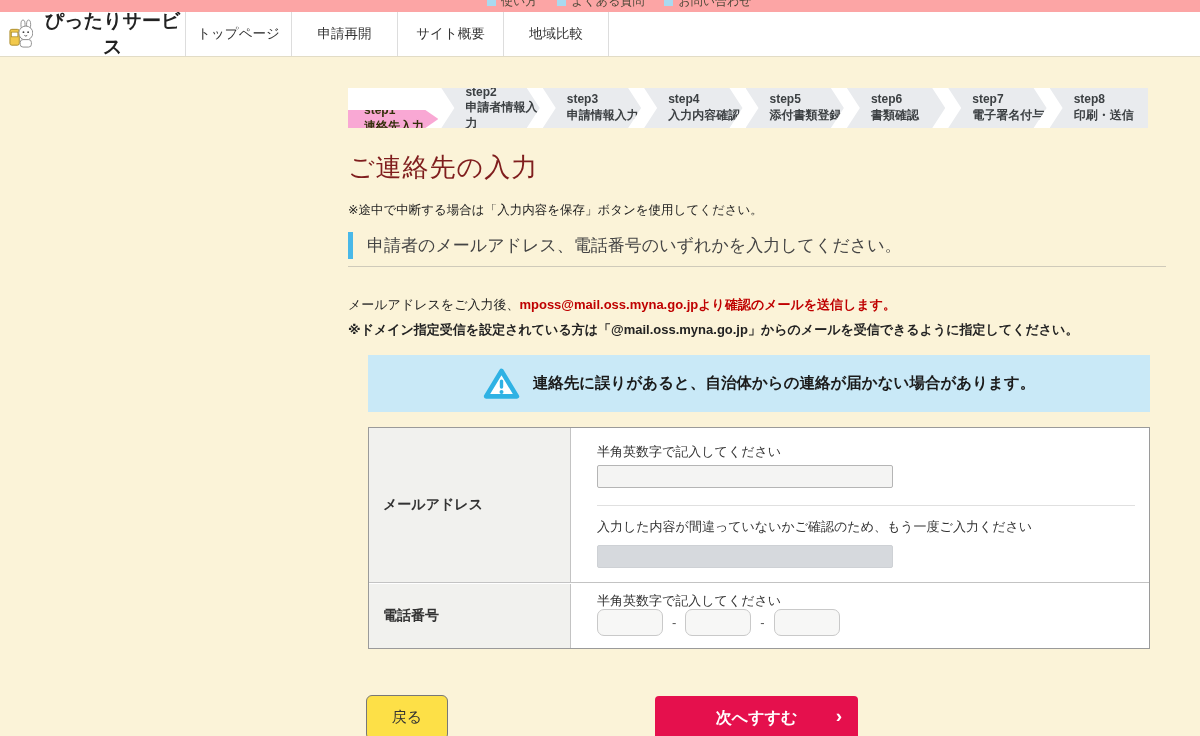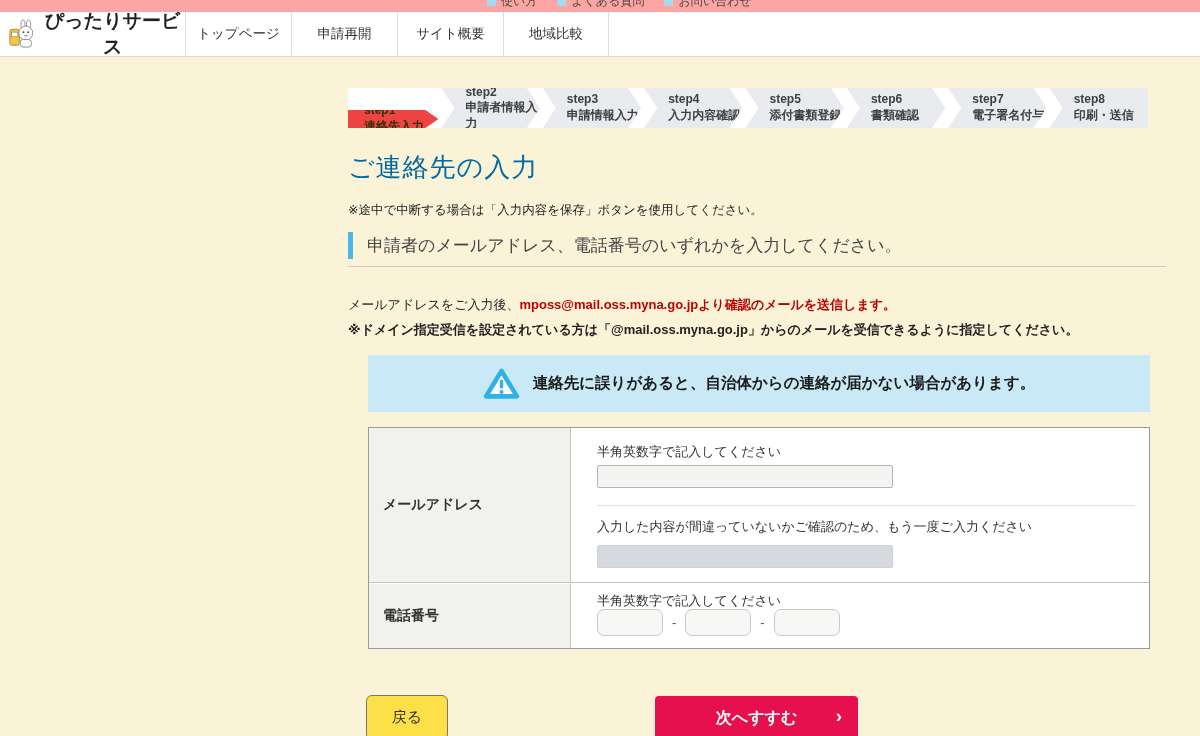--- a/index.html
+++ b/index.html
@@ -18,24 +18,24 @@
   .brand { width:185px; display:flex; align-items:center; gap:7px; padding-left:9px; font-size:19px; font-weight:bold; color:#222; cursor:pointer;text-align:center; }
   .nav-item { width:106px; border-left:1px solid #ddd; display:flex; align-items:center; justify-content:center; font-size:13.5px; color:#333; cursor:pointer; }
   .nav-item:last-of-type { border-right:1px solid #ddd; }
 
   
   .steps { position:absolute; left:348px; top:88px; width:800px; height:40px; background:#fff; display:flex; gap:3px; }
   .step { flex:1 1 0; background:#e9ebee; clip-path:polygon(0 0, calc(100% - 13px) 0, 100% 50%, calc(100% - 13px) 100%, 0 100%, 13px 50%);
           display:flex; flex-direction:column; justify-content:center; padding-left:24px; font-size:12px; font-weight:bold; color:#3c4043; line-height:1.3; }
   .step.first { clip-path:polygon(0 0, calc(100% - 13px) 0, 100% 50%, calc(100% - 13px) 100%, 0 100%); padding-left:16px; }
   .step.last  { clip-path:polygon(0 0, 100% 0, 100% 100%, 0 100%, 13px 50%); }
-  .step.active { background:#ef4444; color:#33300a;margin-top:22px; }
-
-  
-  .page-title { position:absolute; left:348px; top:150px; font-size:26px; font-weight:400; color:#0369a1; letter-spacing:1px; }
+  .step.active { background:#f9a8d4; color:#33300a;margin-top:22px; }
+
+  
+  .page-title { position:absolute; left:348px; top:150px; font-size:26px; font-weight:400; color:#7f1d1d; letter-spacing:1px; }
   .save-note { position:absolute; left:348px; top:202px; font-size:12.5px; color:#222; }
 
   .section-title { position:absolute; left:348px; top:232px; width:818px; border-left:5px solid #49b8e8; padding-left:14px; font-size:17px; color:#444; line-height:1.6; }
   .rule { position:absolute; left:348px; top:266px; width:818px; height:1px; background:#cfcabA; }
 
   .mail-note { position:absolute; left:348px; top:296px; font-size:13px; color:#222; }
   .mail-note b.red { color:#bf0000; font-weight:bold; }
   .domain-note { position:absolute; left:348px; top:321px; font-size:13px; font-weight:bold; color:#222; }
 
   .warning { position:absolute; left:368px; top:355px; width:782px; height:57px; background:#c9e9f7;

